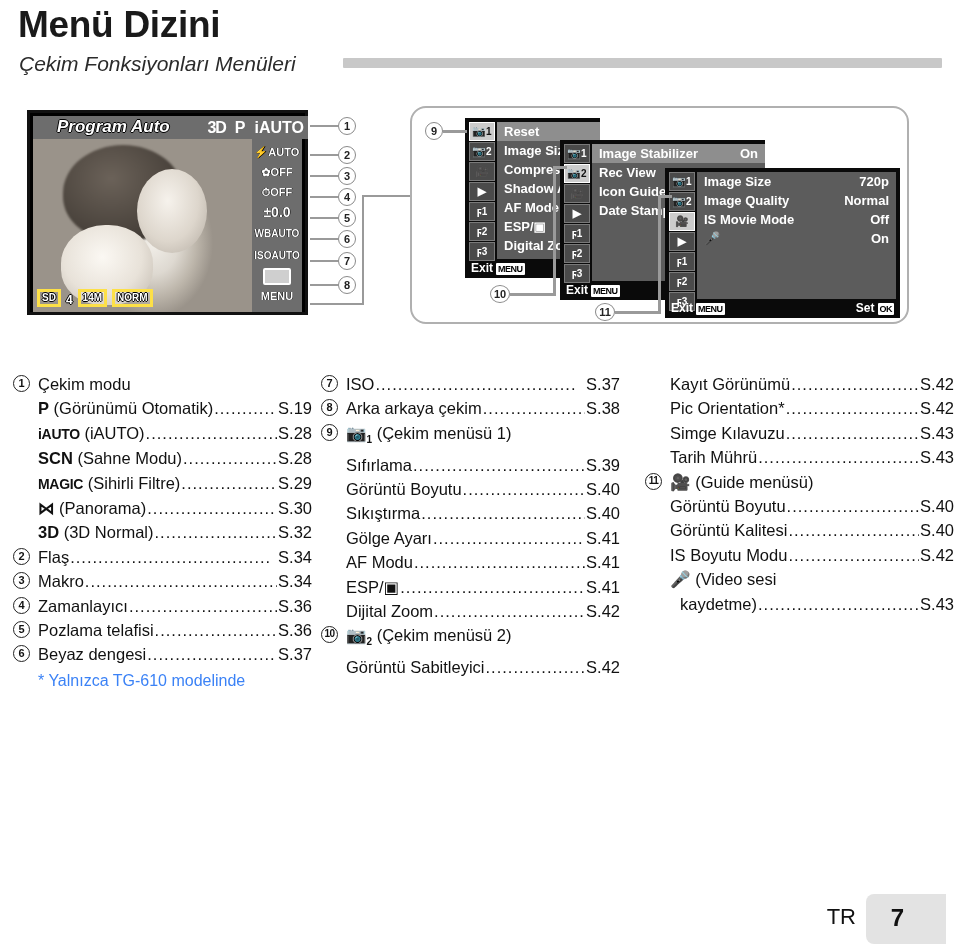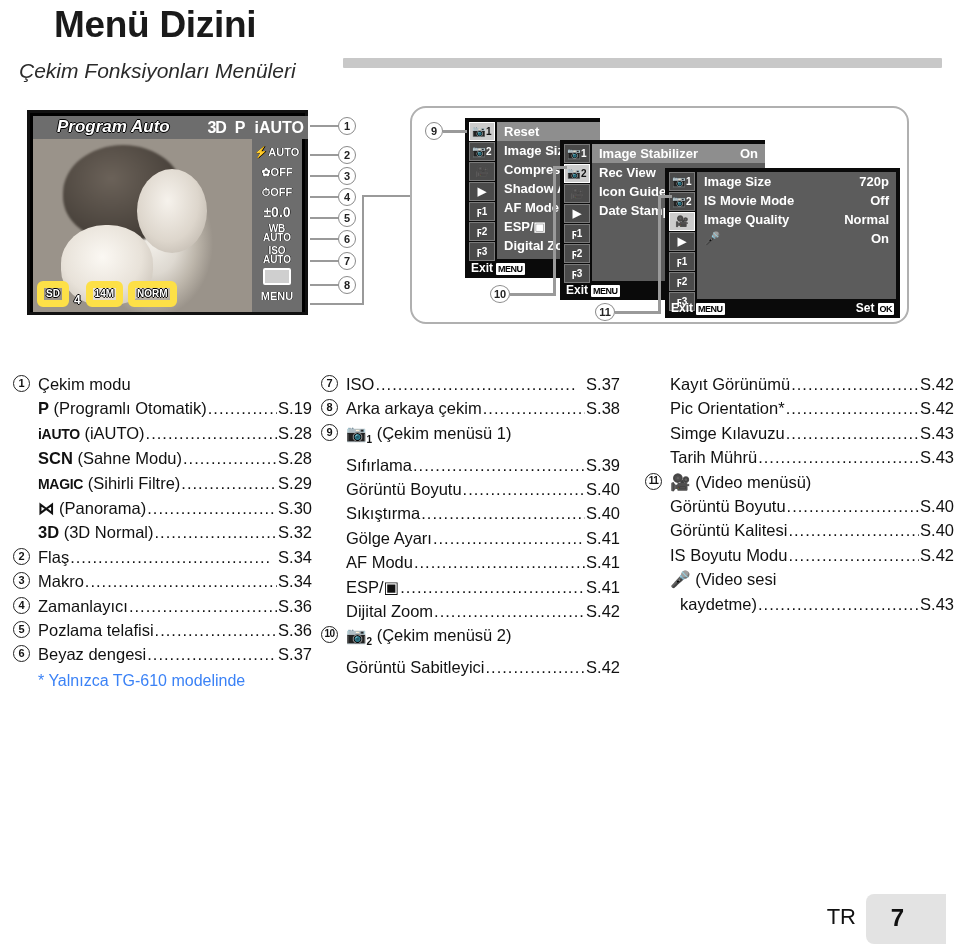--- a/index.html
+++ b/index.html
@@ -10,27 +10,25 @@
     color:#111;
     overflow:hidden;
     position:relative;
   }
 
   
   .page-title{
     position:absolute; left:18px; top:4px;
     font-size:37px; font-weight:bold; letter-spacing:-0.3px;
     color:#1a1a1a;
-    margin-left:36px;
   }
   .page-subtitle{
     position:absolute; left:19px; top:52px;
     font-size:21px; font-style:italic; color:#2b2b2b;
     white-space:nowrap;
-    margin-top:7px;
   }
   .header-rule{
     position:absolute; left:343px; top:58px;
     width:599px; height:10px;
     background:#c8c8c8;
     border-radius:1px;
   }
 
   
   .figure{ position:absolute; left:0; top:100px; width:960px; height:240px; }
@@ -88,33 +86,33 @@
     background:#6d6d6d;
     display:flex; flex-direction:column; align-items:center;
     padding-top:3px; box-sizing:border-box;
     color:#fff; font-weight:bold;
   }
   .lcd-sidebar .si{
     height:20px; display:flex; align-items:center; justify-content:center;
     font-size:11px; line-height:1; white-space:nowrap;
     text-shadow:-0.5px 0 #000,0.5px 0 #000;
   }
-  .lcd-sidebar .si.two{ flex-direction:column; line-height:9px; font-size:10px; height:22px; justify-content:center;}
+  .lcd-sidebar .si.two{ flex-direction:row; line-height:9px; font-size:10px; height:22px; justify-content:center;}
   .lcd-sidebar .si.big{ font-size:14px; }
   .lcd-sidebar .box{
     width:24px;height:13px;border:2px solid #fff;background:#cfcfcf;border-radius:2px;
   }
   .lcd-bottom{
     position:absolute; left:7px; bottom:5px;
     display:flex; align-items:flex-end; gap:5px;
     color:#fff; font-weight:bold; font-size:12px;
     text-shadow:-1px 0 #000,1px 0 #000,0 1px #000,0 -1px #000;
   }
   .lcd-bottom .chip{
-    border:7px solid #fde047; border-radius:6px; padding:0 2px; font-size:10px; line-height:12px;
+    border:3px solid #fde047; border-radius:0; padding:0 2px; font-size:10px; line-height:12px;
   }
 
   
   .cnum{
     position:absolute; width:18px;height:18px;border-radius:50%;
     border:1.6px solid #8a8a8a; background:#fff; color:#222;
     font-size:11px; font-weight:bold; line-height:16px; text-align:center;
     box-sizing:border-box;
   }
   .leader{ position:absolute; background:#9a9a9a; }
@@ -360,26 +358,26 @@
       <div class="tab">ϝ<span class="sub">1</span></div>
       <div class="tab">ϝ<span class="sub">2</span></div>
       <div class="tab">ϝ<span class="sub">3</span></div>
     </div>
     <div class="items" style="left:32px;top:4px;width:199px;height:127px;">
       <div class="row">
         <span>Image Size</span>
         <span class="val">720p</span>
       </div>
       <div class="row">
+        <span>Image Quality</span>
+        <span class="val">Normal</span>
+      </div>
+      <div class="row">
         <span>IS Movie Mode</span>
         <span class="val">Off</span>
-      </div>
-      <div class="row">
-        <span>Image Quality</span>
-        <span class="val">Normal</span>
       </div>
       <div class="row">
         <span>🎤</span>
         <span class="val">On</span>
       </div>
     </div>
     <div class="foot">
       <span><span>Exit</span><span class="kbd">MENU</span></span>
       <span><span>Set</span><span class="kbd">OK</span></span>
     </div>
@@ -400,21 +398,21 @@
 </div>
 
 <div class="cols">
 
   <div class="col col1">
     <div class="tline colinner">
       <span class="bullet">1</span>
       <span class="tname">Çekim modu</span>
     </div>
     <div class="tline colinner">
-      <span class="glyph">P</span>&nbsp;<span class="tname">(Programlı Otomatik)</span>
+      <span class="glyph">P</span>&nbsp;<span class="tname">(Görünümü Otomatik)</span>
       <span class="dots">....................................</span>
       <span class="pg">S.19</span>
     </div>
     <div class="tline colinner">
       <span class="gsmall">iAUTO</span>&nbsp;<span class="tname">(iAUTO)</span>
       <span class="dots">....................................</span>
       <span class="pg">S.28</span>
     </div>
     <div class="tline colinner">
       <span class="glyph">SCN</span>&nbsp;<span class="tname">(Sahne Modu)</span>
@@ -547,21 +545,21 @@
       <span class="dots">....................................</span>
       <span class="pg">S.43</span>
     </div>
     <div class="tline colinner">
       <span class="tname">Tarih Mührü</span>
       <span class="dots">....................................</span>
       <span class="pg">S.43</span>
     </div>
     <div class="tline colinner">
       <span class="bullet wide">11</span>
-      <span class="glyph">🎥</span>&nbsp;<span class="tname">(Video menüsü)</span>
+      <span class="glyph">🎥</span>&nbsp;<span class="tname">(Guide menüsü)</span>
     </div>
     <div class="tline colinner">
       <span class="tname">Görüntü Boyutu</span>
       <span class="dots">....................................</span>
       <span class="pg">S.40</span>
     </div>
     <div class="tline colinner">
       <span class="tname">Görüntü Kalitesi</span>
       <span class="dots">....................................</span>
       <span class="pg">S.40</span>

